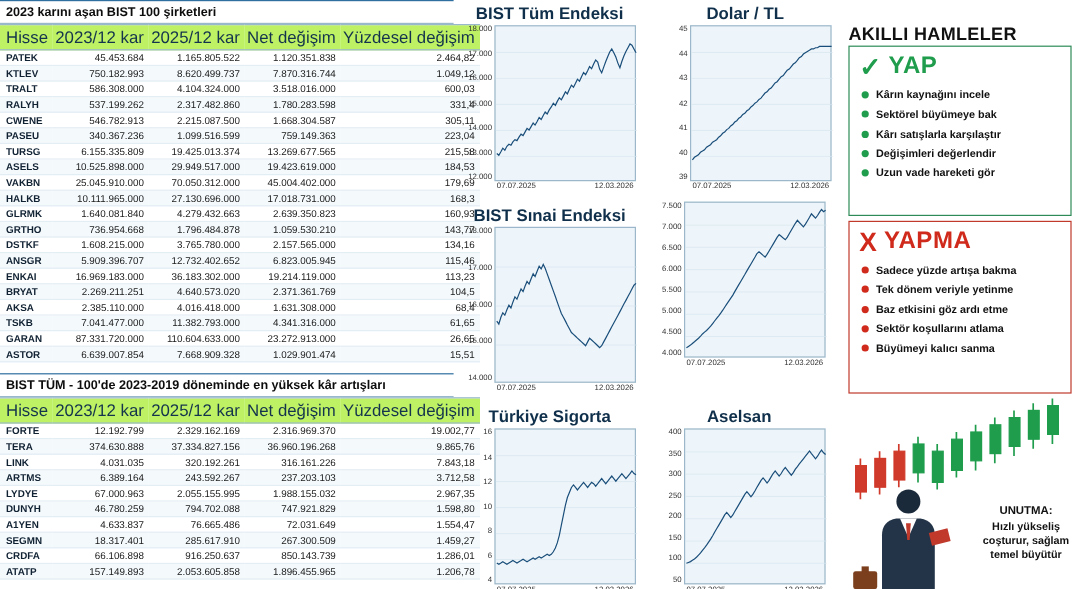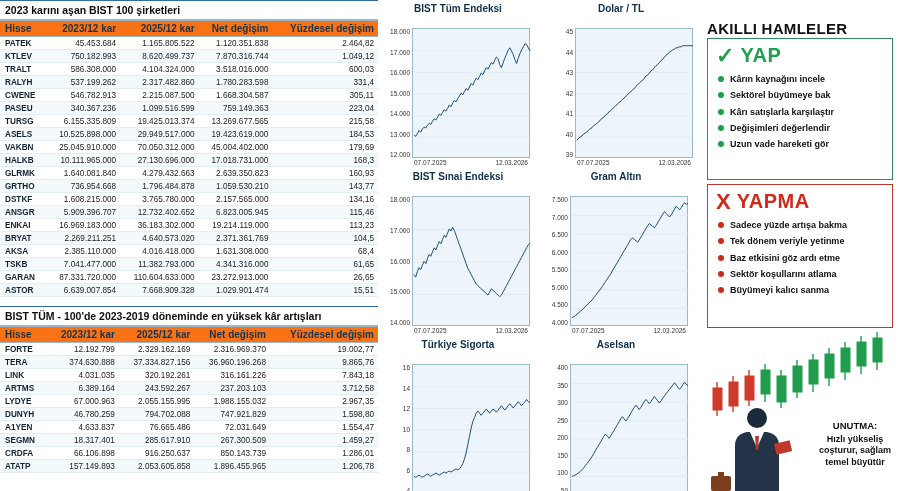--- a/index.html
+++ b/index.html
@@ -16,41 +16,41 @@
   
   .tables { position:absolute; left:0; top:0; width:378px; height:491px; }
 
   .tbl-title {
     font-size:10.5px; font-weight:bold; padding:3px 4px 3px 5px;
     border-top:1px solid #2f6f9f; border-bottom:1px solid #9ab8cc;
     background:#ffffff; color:#0d0d0d;
   }
   table.data { width:100%; border-collapse:collapse; }
   table.data th {
-    font-size:10px; font-weight:bold; text-align:right;
-    padding:2px 4px 2px 2px; background:#f97316; color:#14344d;
+    font-size:14px; font-weight:normal; text-align:right;
+    padding:2px 4px 2px 2px; background:#bef264; color:#14344d;
     border-bottom:1px solid #9ab8cc; border-top:1px solid #9ab8cc;
     white-space:nowrap;
   }
   table.data th.l { text-align:left; padding-left:5px; }
   table.data td {
     font-size:8.2px; text-align:right; padding:1.5px 4px 1.5px 2px;
     border-bottom:1px solid #e3edf4; white-space:nowrap; color:#1a1a1a;
   }
   table.data td.l { text-align:left; padding-left:5px; font-weight:bold; color:#123; }
   table.data tr:nth-child(even) td { background:#f4f9fc; }
 
   .spacer { height:9px; }
 
   
   .charts { position:absolute; left:382px; top:0; width:311px; height:491px; }
   .chartcell { position:absolute; }
   .chart-title {
-    text-align:center; font-size:10px; font-weight:bold; color:#0f2f4a;
-    padding-top:3px; padding-bottom:14px;
+    text-align:center; font-size:14px; font-weight:bold; color:#0f2f4a;
+    padding-top:3px; padding-bottom:2px;
   }
   .chart-box { position:relative; border:1px solid #9bb7c9; background:#eef5fa; }
   .chart-box svg { display:block; }
   .axis-lbls { display:flex; justify-content:space-between; font-size:6.5px; color:#333; padding:1px 2px 0 2px; }
 
   
   .right { position:absolute; left:697px; top:0; width:203px; height:491px; background:#fff;margin-top:12px; }
   .right-head {
     font-size:15px; font-weight:bold; letter-spacing:.3px; color:#111;
     padding:8px 0 6px 10px;
@@ -404,21 +404,20 @@
               <path d="M1.0,77.6 L2.7,80.1 L4.4,74.4 L6.0,70.7 L7.7,72.6 L9.4,68.2 L11.1,64.4 L12.8,66.6 L14.4,61.8 L16.1,57.4 L17.8,59.3 L19.5,54.9 L21.2,50.8 L22.9,53.0 L24.5,48.6 L26.2,44.5 L27.9,46.7 L29.6,42.3 L31.3,38.2 L32.9,40.4 L34.6,36.0 L36.3,31.9 L38.0,34.1 L39.7,30.3 L41.3,33.5 L43.0,38.2 L44.7,42.9 L46.4,47.7 L48.1,52.4 L49.8,57.1 L51.4,61.8 L53.1,66.6 L54.8,71.3 L56.5,74.4 L58.2,77.6 L59.8,80.8 L61.5,83.9 L63.2,87.1 L64.9,88.6 L66.6,90.2 L68.2,91.8 L69.9,93.3 L71.6,94.9 L73.3,96.5 L75.0,98.1 L76.7,94.9 L78.3,91.8 L80.0,93.3 L81.7,94.9 L83.4,96.5 L85.1,98.1 L86.7,99.7 L88.4,98.1 L90.1,94.9 L91.8,91.8 L93.5,88.6 L95.1,85.5 L96.8,82.3 L98.5,79.2 L100.2,76.0 L101.9,72.9 L103.6,69.7 L105.2,66.6 L106.9,63.4 L108.6,60.3 L110.3,57.1 L112.0,54.0 L113.6,50.8 L115.3,47.7 L117.0,46.1 " fill="none" stroke="#1a4e7a" stroke-width="1"></path>
             </svg>
           </div>
         </div>
         <div class="axis-lbls" style="margin-left: 30px; width: 118px;">
           <span>07.07.2025</span>
           <span>12.03.2026</span>
         </div>
       </div>
     <div class="chartcell" style="left:158px;top:168px;width:152px;" id="c3">
-        <div class="chart-title">Gram Altın</div>
         <div style="display: flex; align-items: stretch;">
           <div style="display: flex; flex-direction: column; justify-content: space-between; font-size: 6.5px; color: rgb(51, 51, 51); width: 30px; text-align: right; padding-right: 2px; height: 130px;">
             <div>7.500</div>
             <div>7.000</div>
             <div>6.500</div>
             <div>6.000</div>
             <div>5.500</div>
             <div>5.000</div>
             <div>4.500</div>
             <div>4.000</div>

